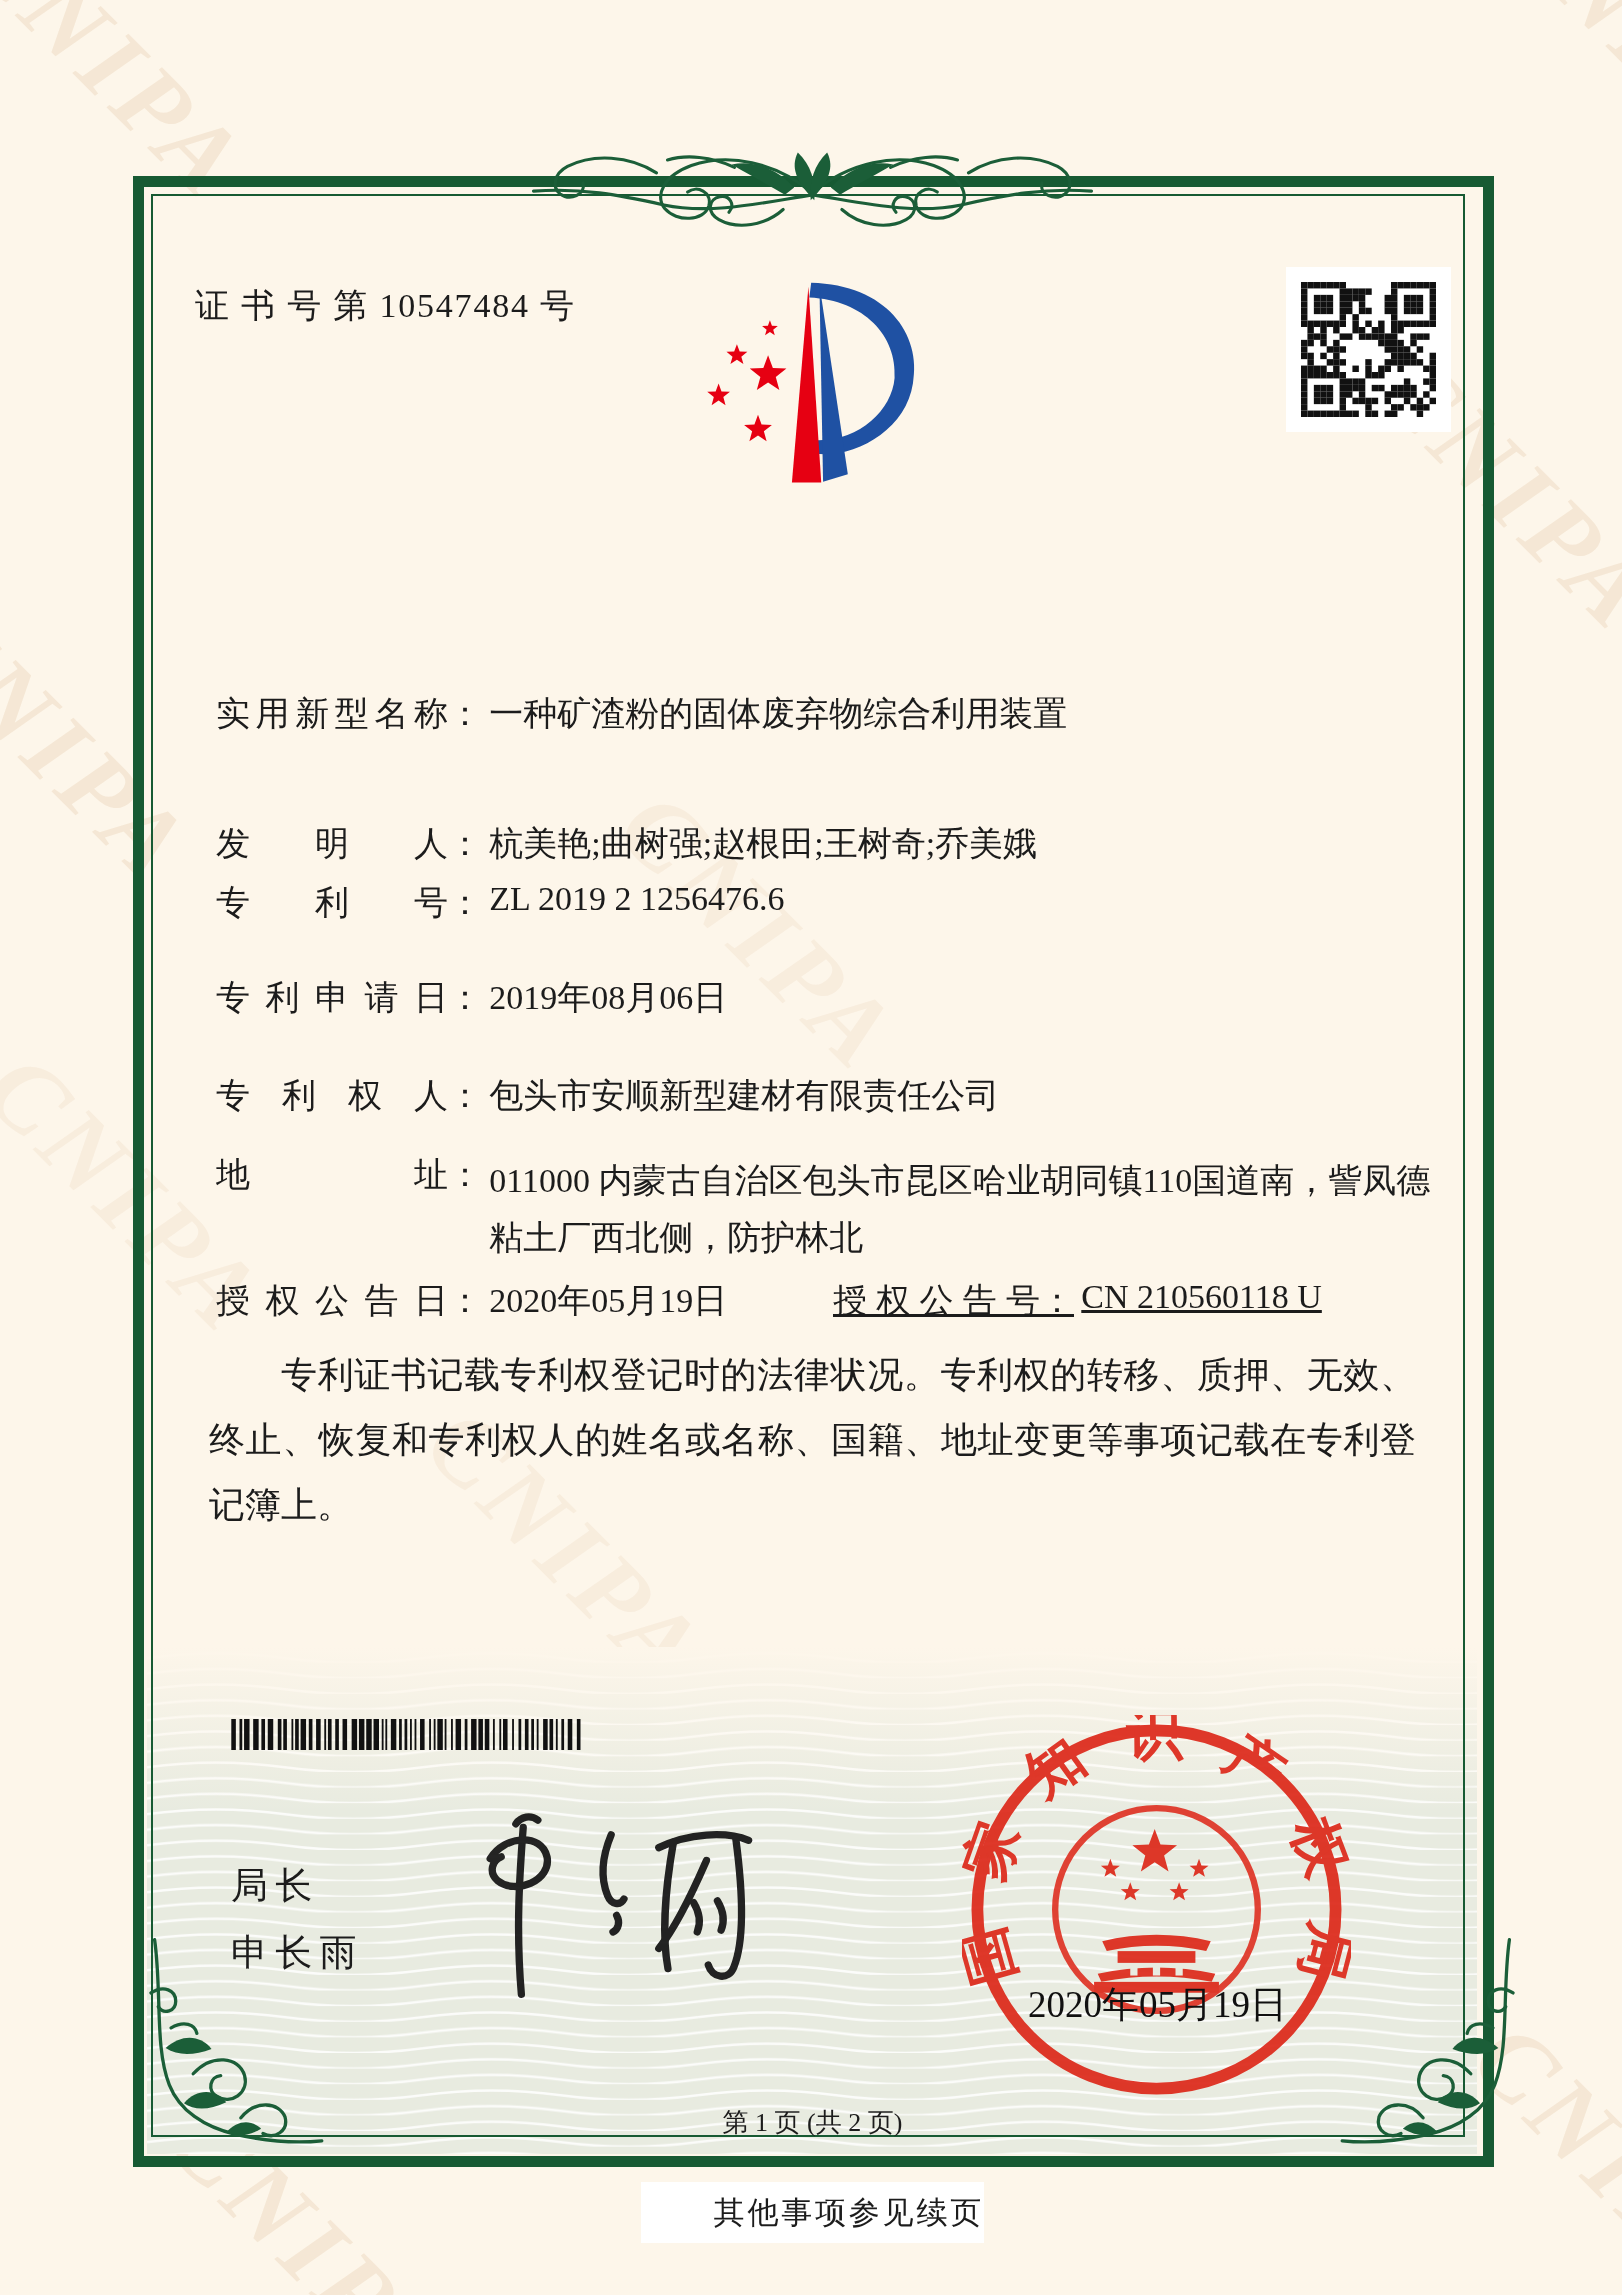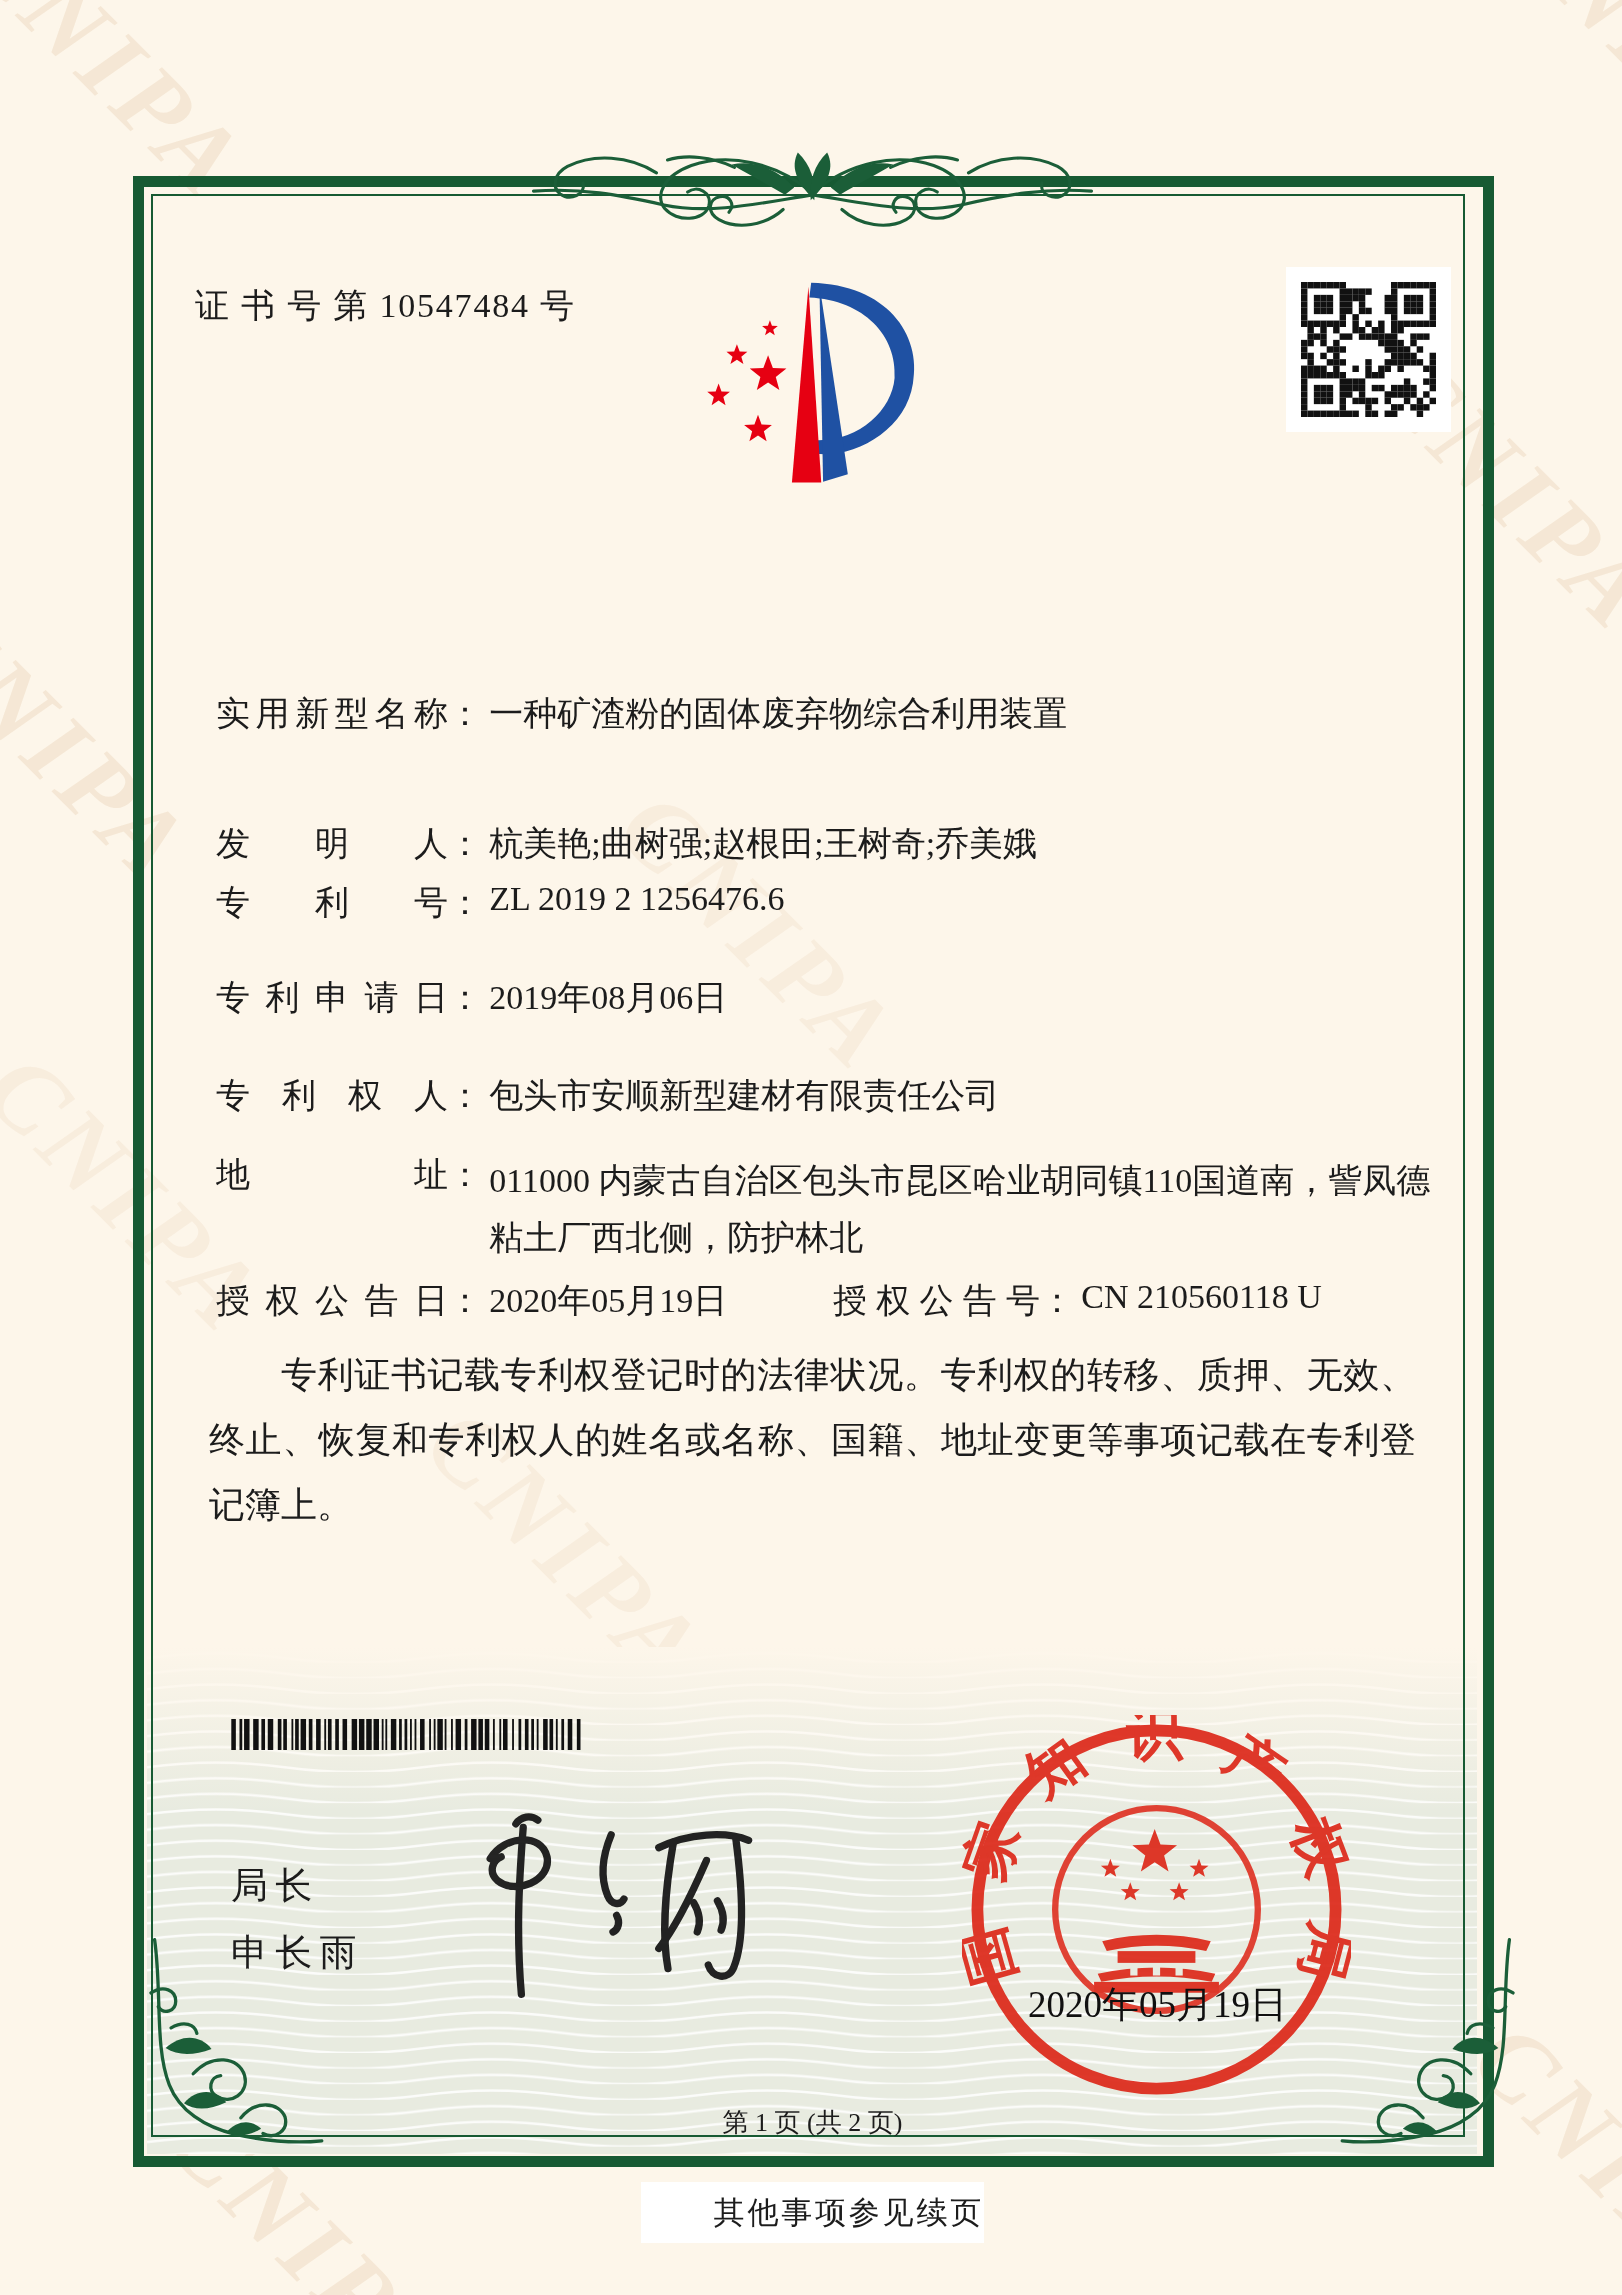--- a/index.html
+++ b/index.html
@@ -31,21 +31,21 @@
   .title{position:absolute;left:133px;top:489px;width:1359px;text-align:center;
          font-size:77px;font-weight:700;letter-spacing:9.2px;}
 
   
   .rows{position:absolute;left:216px;top:0;width:1221px;font-size:34px;}
   .row{position:absolute;display:flex;align-items:flex-start;white-space:nowrap;}
   .lbl{display:inline-block;width:232px;text-align:justify;text-align-last:justify;}
   .lbl.narrow{width:207px;}
   .val{margin-left:7.3px;}
   .val.wrap{white-space:normal;width:946px;line-height:57px;}
-  .pair2{position:absolute;left:617px;display:flex;white-space:nowrap;}
+  .pair2{position:absolute;left:617px;display:flex;white-space:nowrap;text-decoration:underline;}
 
   
   .paras{position:absolute;left:209px;top:1343px;width:1207px;font-size:36px;
          line-height:65px;text-align:justify;}
   .paras p{margin:0;text-indent:2em;}
 
   
   .barcode{position:absolute;left:230px;top:1719px;}
   .signer-title{position:absolute;left:231px;top:1861px;font-size:37px;letter-spacing:7.3px;}
   .signer-name{position:absolute;left:231px;top:1928px;font-size:37px;letter-spacing:7.3px;}

